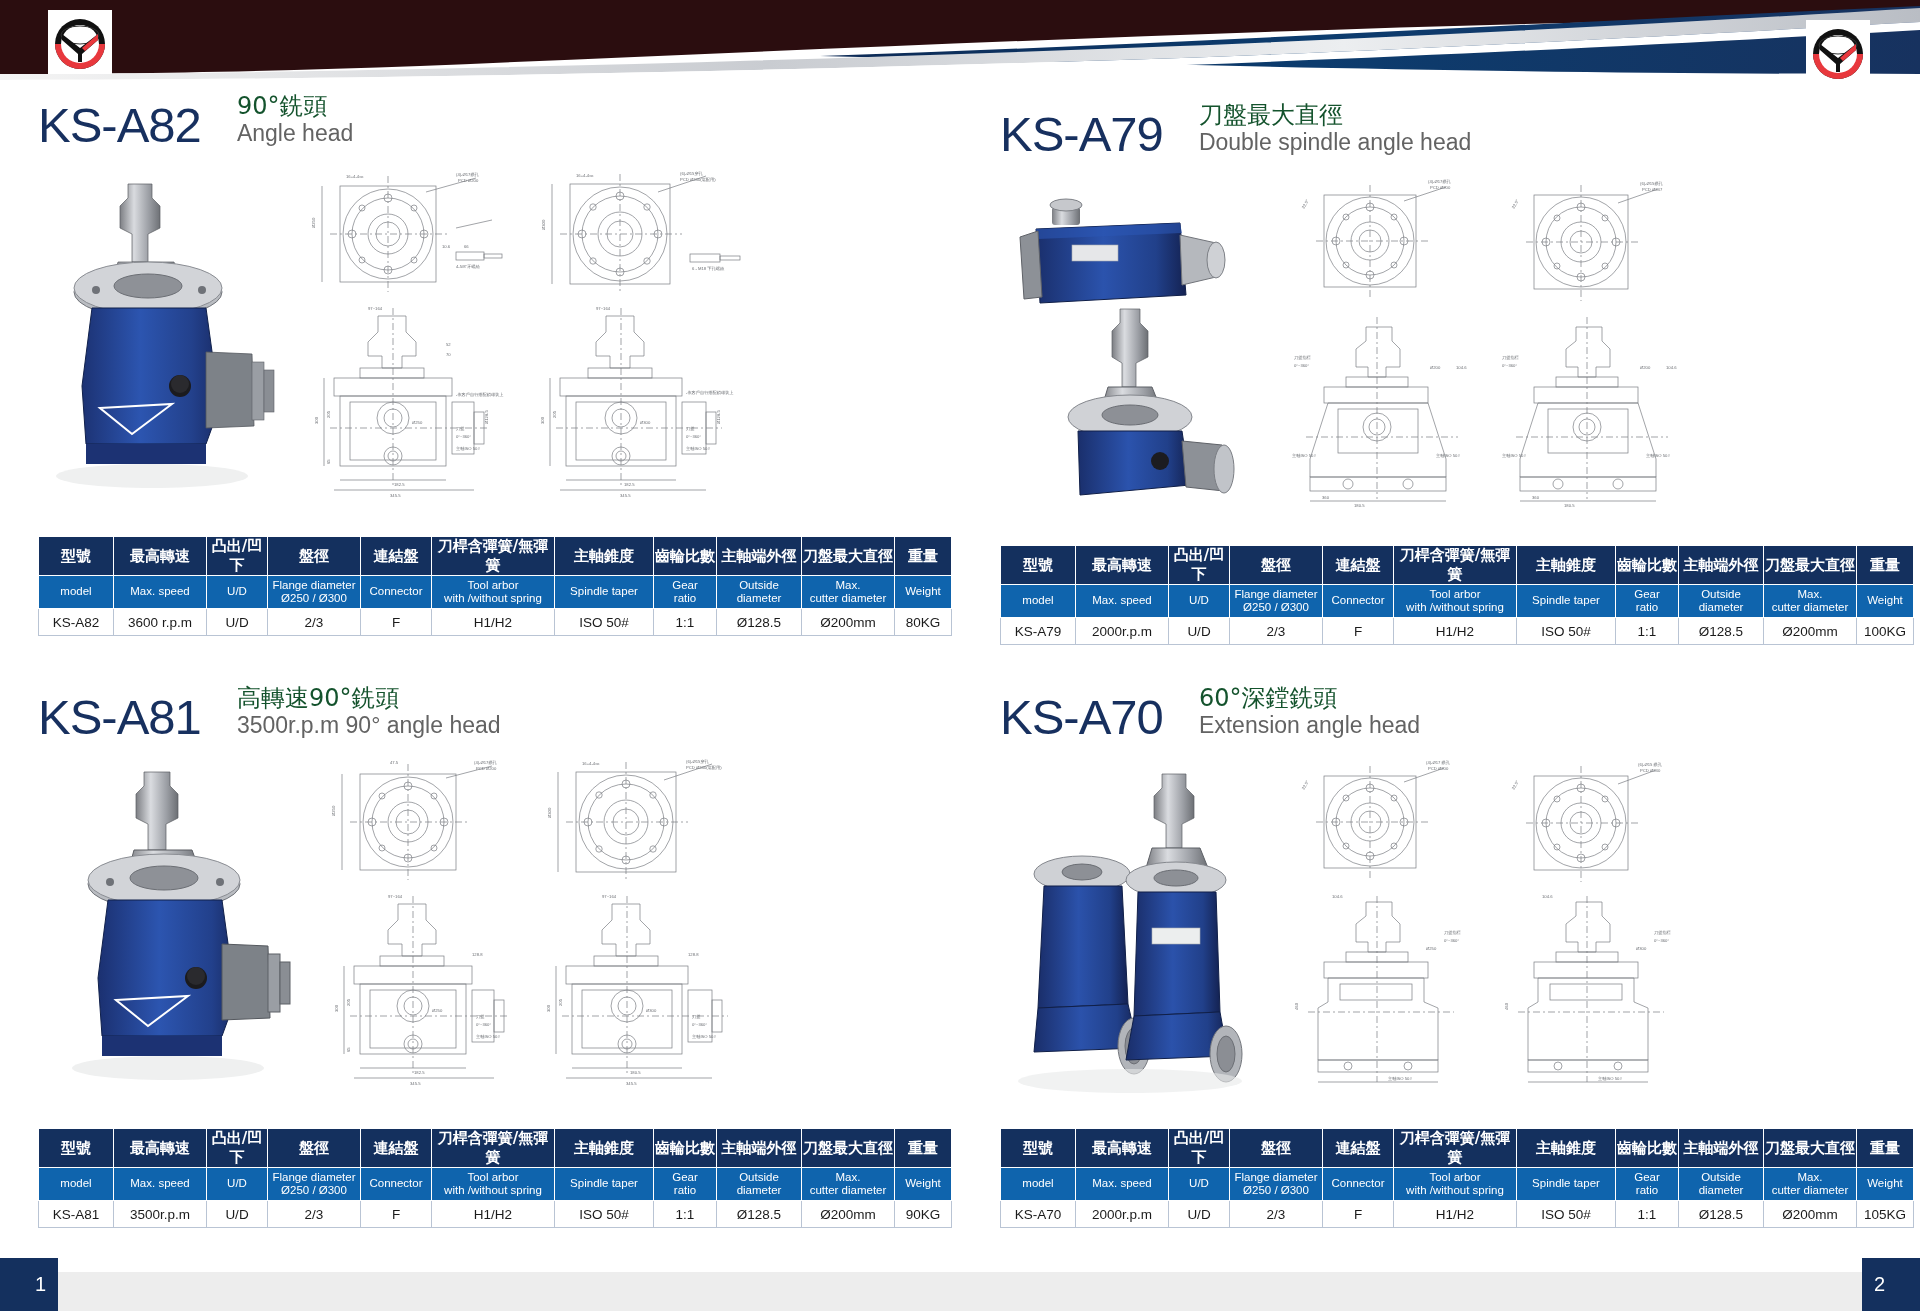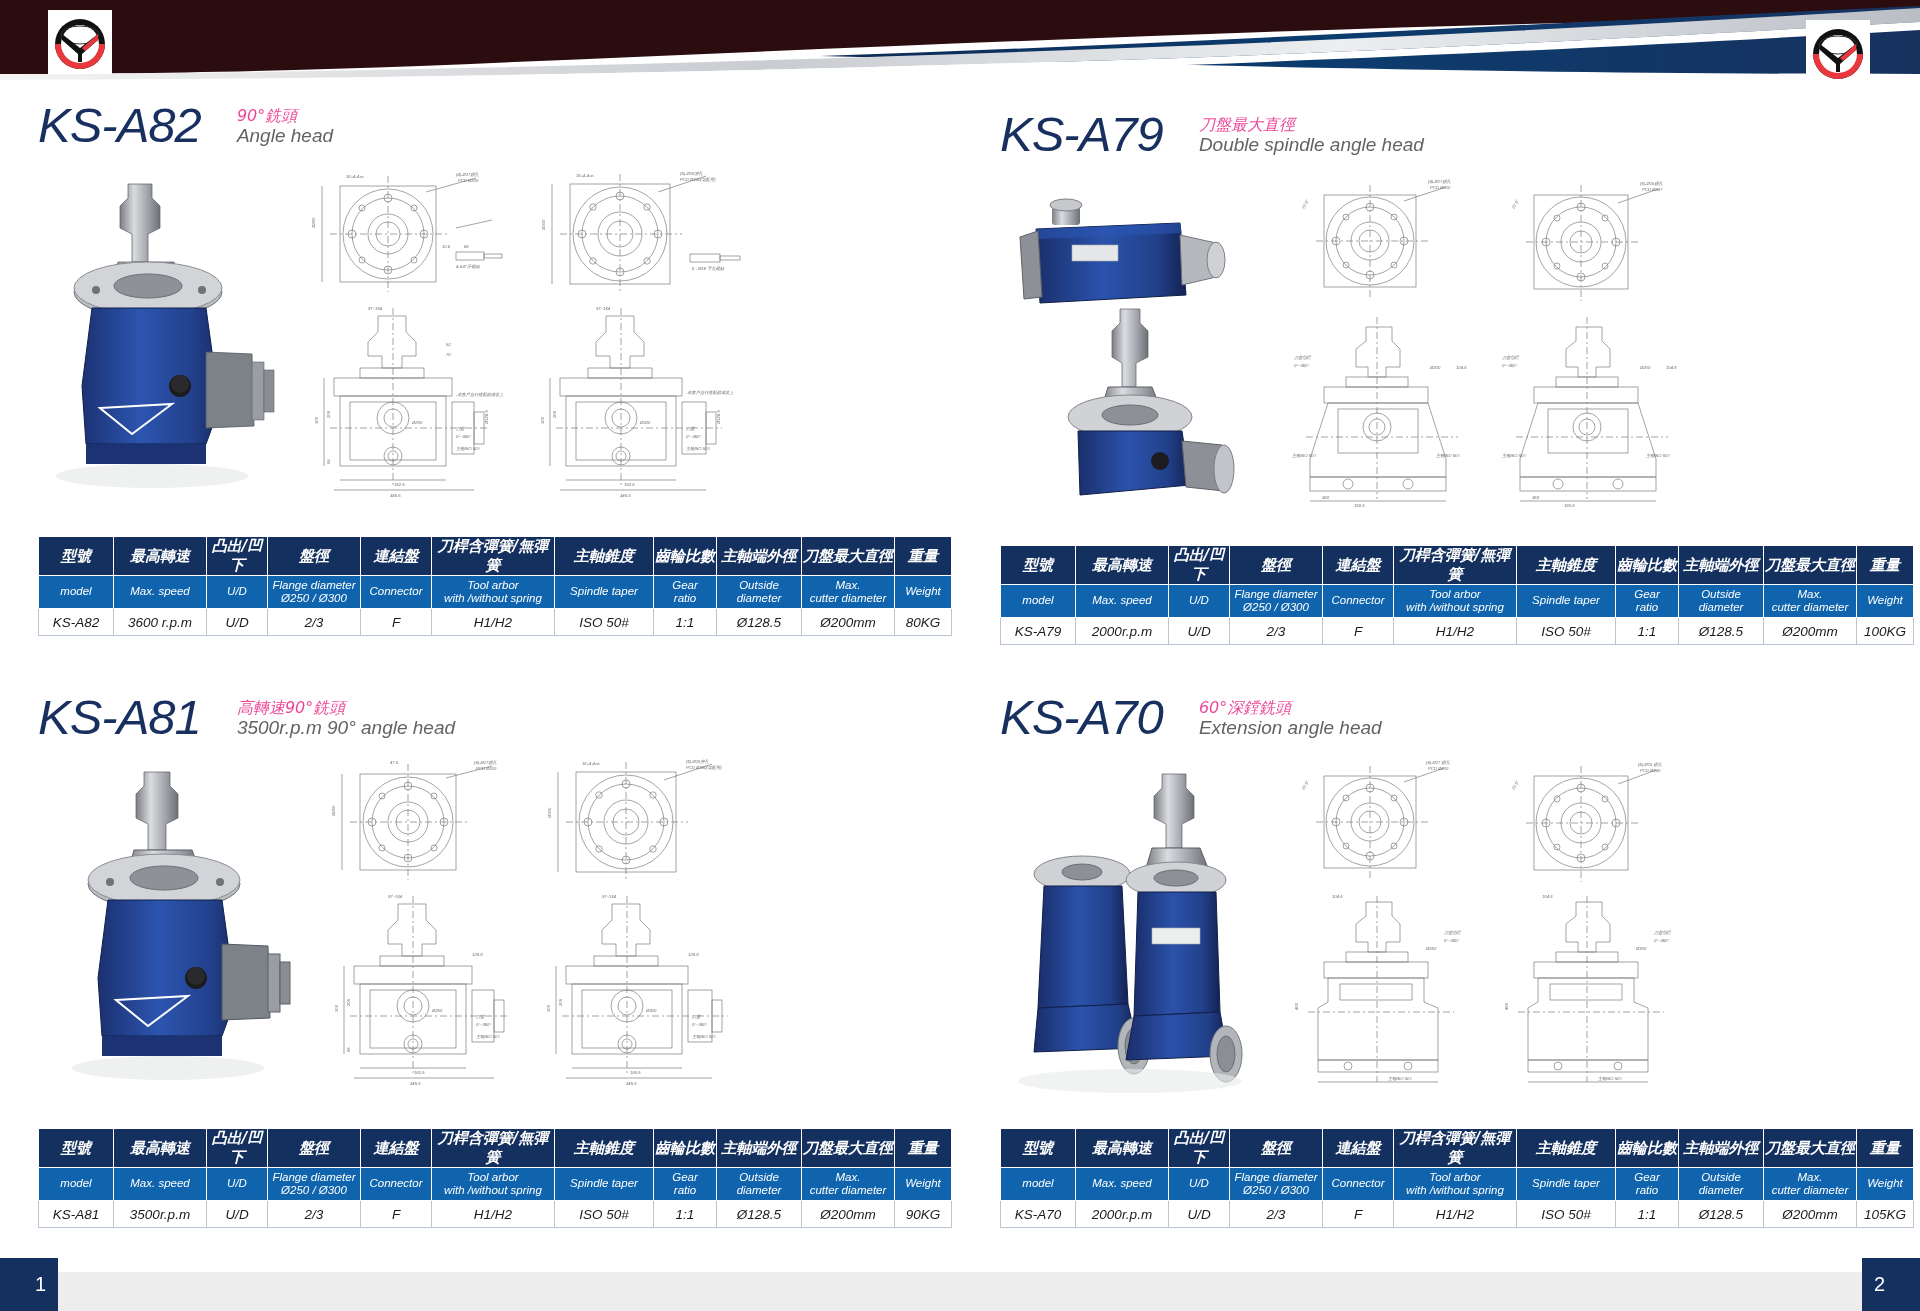--- a/index.html
+++ b/index.html
@@ -12,35 +12,35 @@
 
   
   .header{position:absolute;left:0;top:0;width:1920px;height:96px;overflow:hidden;}
   .header svg{display:block;}
   .logo-box{position:absolute;width:64px;height:64px;background:#ffffff;}
   .logo-box.left{left:48px;top:10px;}
   .logo-box.right{left:1806px;top:20px;}
   .logo-box svg{display:block;}
 
   
-  .product{position:absolute;font-style:italic;}
+  .product{position:absolute;}
   .p-tl{left:38px;  top:88px;  width:905px;}
   .p-tr{left:1000px;top:97px;  width:905px;}
   .p-bl{left:38px;  top:680px; width:905px;}
   .p-br{left:1000px;top:680px; width:905px;}
 
   .title-row{display:flex;align-items:flex-end;gap:36px;height:62px;}
   .model-name{
     font-size:49px;font-weight:400;color:#17305f;letter-spacing:-1px;
     line-height:1;white-space:nowrap;
   }
   .title-texts{padding-bottom:2px;}
-  .title-cn{font-size:16px;color:#ec4899;line-height:1.15;white-space:nowrap;
+  .title-cn{font-size:24px;color:#14532d;line-height:1.15;white-space:nowrap;
     font-family:"DejaVu Sans","Liberation Sans",sans-serif;}
-  .title-en{font-size:19px;color:#636363;line-height:1.2;white-space:nowrap;}
+  .title-en{font-size:23px;color:#636363;line-height:1.2;white-space:nowrap;}
 
   
   .figures{position:relative;height:372px;margin-top:8px;}
   .photo{position:absolute;}
   .dwg{position:absolute;}
   .dwg svg, .photo svg{display:block;}
 
   
   table.spec{
     border-collapse:collapse;width:877px;margin-top:6px;

